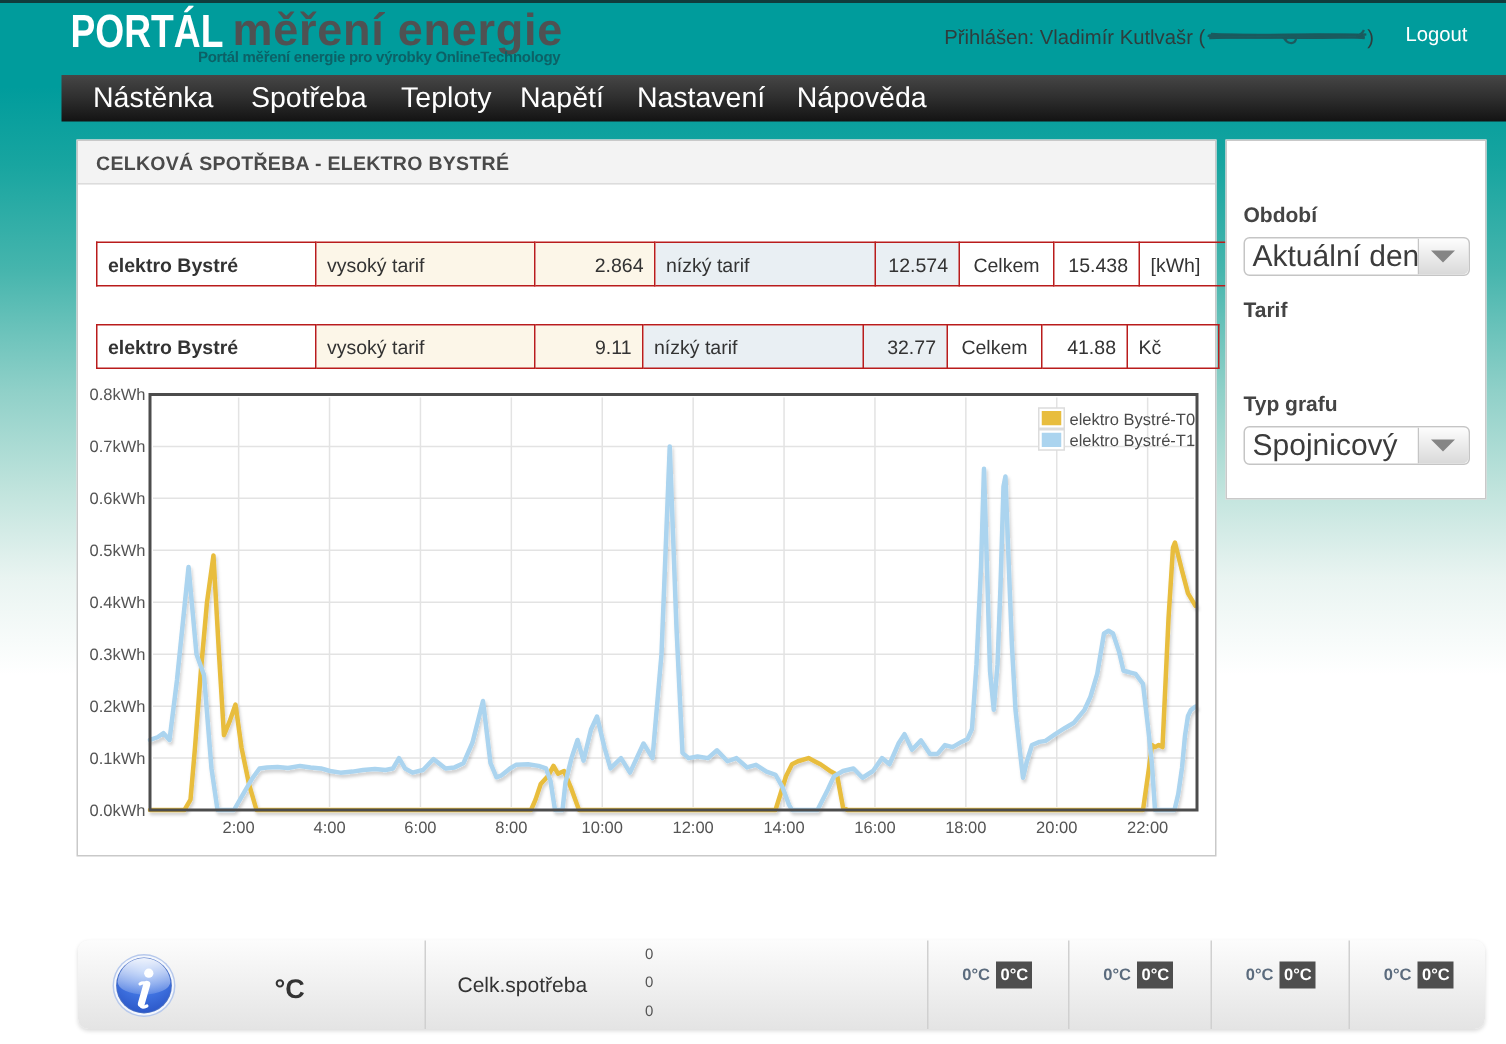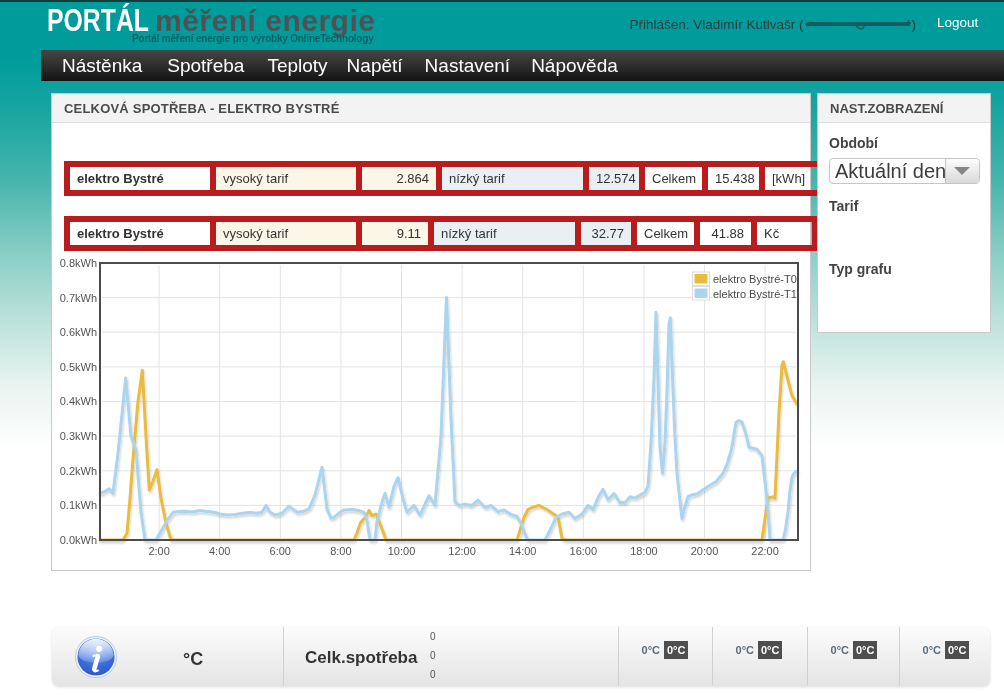--- a/index.html
+++ b/index.html
@@ -24,37 +24,37 @@
 #nav .mi:nth-child(1){margin-left:21px;} #nav .mi:nth-child(2){margin-left:25px;}
 #nav .mi:nth-child(3){margin-left:23px;} #nav .mi:nth-child(4){margin-left:19px;}
 #nav .mi:nth-child(5){margin-left:22px;} #nav .mi:nth-child(6){margin-left:21px;}
 
 .panel { background:#fff; border:1px solid #c9c9c9; }
 .ptitle { height:29px; line-height:29px; background:#f3f3f3; border-bottom:1px solid #dcdcdc; font-size:13px; font-weight:bold; color:#4a4a4a; letter-spacing:0.2px; padding-left:12px; }
 #mainpanel { left:51px; top:93px; width:760px; height:478px; }
 #sidepanel { left:817px; top:93px; width:174px; height:240px; }
 
 table.t { border-collapse:collapse; position:absolute; table-layout:fixed; width:735px; }
-table.t td { border:6px solid #b91c1c; font-size:13px; color:#333; height:29px; padding:0 7px; white-space:nowrap; overflow:hidden; }
+table.t td { border:1px solid #b91c1c; font-size:13px; color:#333; height:29px; padding:0 7px; white-space:nowrap; overflow:hidden; }
 td.b { font-weight:bold; }
 td.cream { background:#fcf6e8; }
 td.blue { background:#e9eff3; }
 td.r { text-align:right; }
 td.c { text-align:center; }
 
 .lbl { font-size:14px; font-weight:bold; color:#444; position:absolute; left:11px; }
 .dd { position:absolute; left:11px; width:151px; height:26px; border:1px solid #c5c5c5; border-radius:4px; background:#fff; }
 .dd .txt { position:absolute; left:5px; top:0; line-height:24px; font-size:20px; color:#3c3c3c; }
 .dd .btn { position:absolute; right:0; top:0; width:34px; height:24px; border-left:1px solid #c5c5c5; border-radius:0 4px 4px 0; background:linear-gradient(#fdfdfd,#d9d9d9); }
 .dd .btn:after { content:""; position:absolute; left:8px; top:8px; border-left:8.5px solid transparent; border-right:8.5px solid transparent; border-top:8px solid #858585; }
 
 #bbar { left:52px; top:627px; width:938px; height:59px; border-radius:7px; background:linear-gradient(#fcfcfc,#e4e4e4); box-shadow:0 1px 3px rgba(0,0,0,0.15); }
 .vsep { position:absolute; top:0; width:1px; height:59px; background:#d0d0d0; }
 #dc1 { left:131px; top:22px; font-size:18px; font-weight:bold; color:#333; position:absolute; }
-#celk { left:253px; top:21px; font-size:17px; font-weight:bold; color:#333; position:absolute; }
+#celk { left:253px; top:21px; font-size:14px; font-weight:normal; color:#333; position:absolute; }
 .z0 { position:absolute; left:378px; font-size:10px; color:#555; }
 .grp { position:absolute; top:13px; width:94px; text-align:center; }
 .grp .g1 { font-size:11px; font-weight:bold; color:#5b6b7d; }
 .grp .g2 { display:inline-block; font-size:11px; font-weight:bold; color:#fff; background:#4e4e4e; padding:3px 3px; margin-left:4px; }
 </style>
 </head>
 <body>
 <div class="abs" id="topline"></div>
 <div class="abs" id="logo1">PORTÁL</div>
 <div class="abs" id="logo2">měření energie</div>
@@ -161,28 +161,31 @@
 <rect x="692.5" y="272" width="17" height="13.5" fill="#ffffff" stroke="#dcdcdc"></rect>
 <rect x="694.5" y="274" width="13" height="9.5" fill="#e8bd3e"></rect>
 <text x="713" y="283">elektro Bystré-T0</text>
 <rect x="692.5" y="286.5" width="17" height="13.5" fill="#ffffff" stroke="#dcdcdc"></rect>
 <rect x="694.5" y="288.5" width="13" height="9.5" fill="#abd4ef"></rect>
 <text x="713" y="297.5">elektro Bystré-T1</text>
 </g>
   </svg>
 
 <div class="abs panel" id="sidepanel">
-  <div class="ptitle" style="letter-spacing:0;">NAST.ZOBRAZENÍ</div>
   <div class="lbl" style="top:41px;">Období</div>
   <div class="dd" style="top:64px;">
       <span class="txt">Aktuální den</span>
       <span class="btn"></span>
     </div>
   <div class="lbl" style="top:104px;">Tarif</div>
   <div class="lbl" style="top:167px;">Typ grafu</div>
+  <div class="dd" style="top:190px;">
+      <span class="txt">Spojnicový</span>
+      <span class="btn"></span>
+    </div>
 </div>
 
 <div class="abs" id="bbar">
   <div class="vsep" style="left:231px;"></div>
   <div class="vsep" style="left:566px;"></div>
   <div class="vsep" style="left:660px;"></div>
   <div class="vsep" style="left:755px;"></div>
   <div class="vsep" style="left:847px;"></div>
   <svg width="46" height="46" style="position:absolute; left:21px; top:7px;" viewBox="0 0 46 46">
       <defs>

